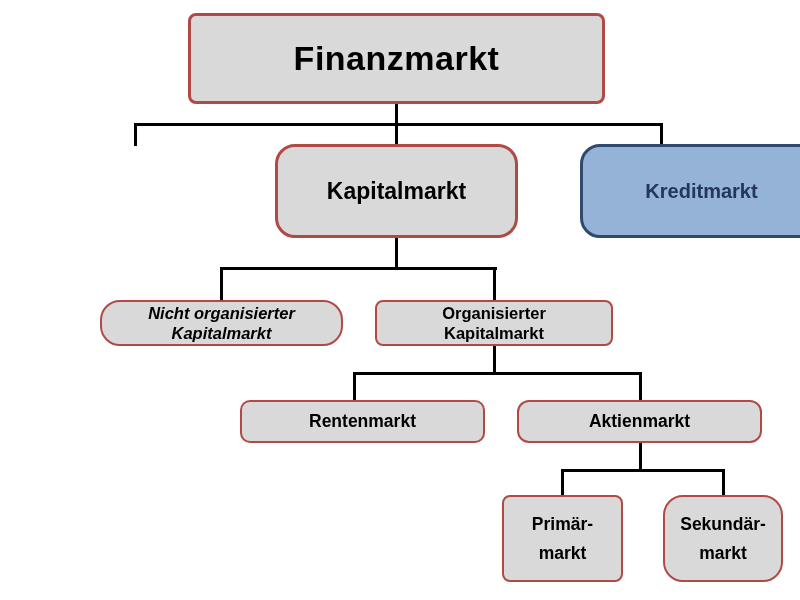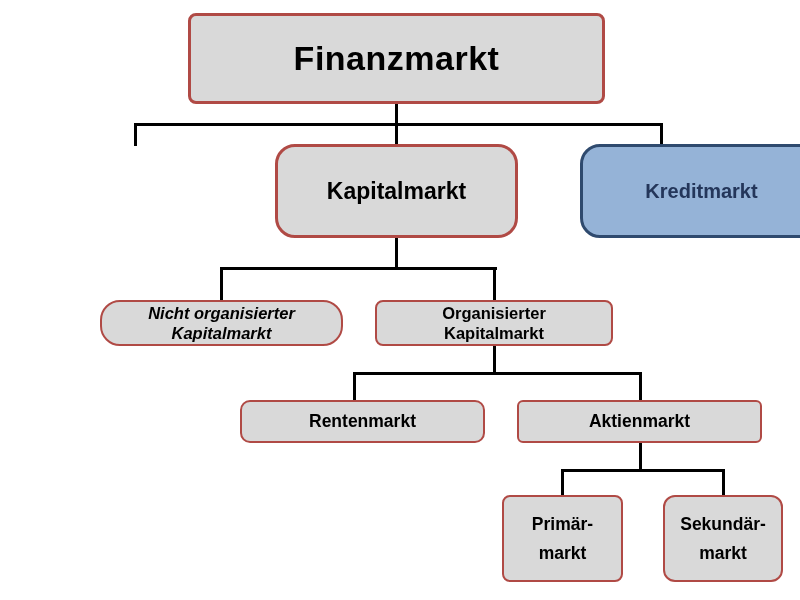--- a/index.html
+++ b/index.html
@@ -82,21 +82,21 @@
   <div class="node blue" style="left:540px;top:144px;width:243px;height:94px;border-radius:20px;font-size:20px;margin-left:40px;">Kreditmarkt</div>
 
   <div class="node gray thin" style="left:100px;top:300px;width:243px;height:46px;border-radius:20px;font-size:16.5px;font-style:italic;">Nicht organisierter
 Kapitalmarkt</div>
 
   <div class="node gray thin" style="left:375px;top:300px;width:238px;height:46px;border-radius:8px;font-size:16.5px;">Organisierter
 Kapitalmarkt</div>
 
   <div class="node gray thin" style="left:232px;top:400px;width:245px;height:43px;border-radius:10px;font-size:17.5px;margin-left:8px;">Rentenmarkt</div>
 
-  <div class="node gray thin" style="left:517px;top:400px;width:245px;height:43px;border-radius:6px;font-size:17.5px;">Aktienmarkt</div>
+  <div class="node gray thin" style="left:517px;top:400px;width:245px;height:43px;border-radius:12px;font-size:17.5px;">Aktienmarkt</div>
 
   <div class="node gray thin tall2" style="left:502px;top:495px;width:121px;height:87px;border-radius:8px;font-size:17.5px;">Primär-
 markt</div>
 
-  <div class="node gray thin tall2" style="left:663px;top:495px;width:120px;height:87px;border-radius:12px;font-size:17.5px;">Sekundär-
+  <div class="node gray thin tall2" style="left:663px;top:495px;width:120px;height:87px;border-radius:20px;font-size:17.5px;">Sekundär-
 markt</div>
 
 </div>
 
 </body></html>

